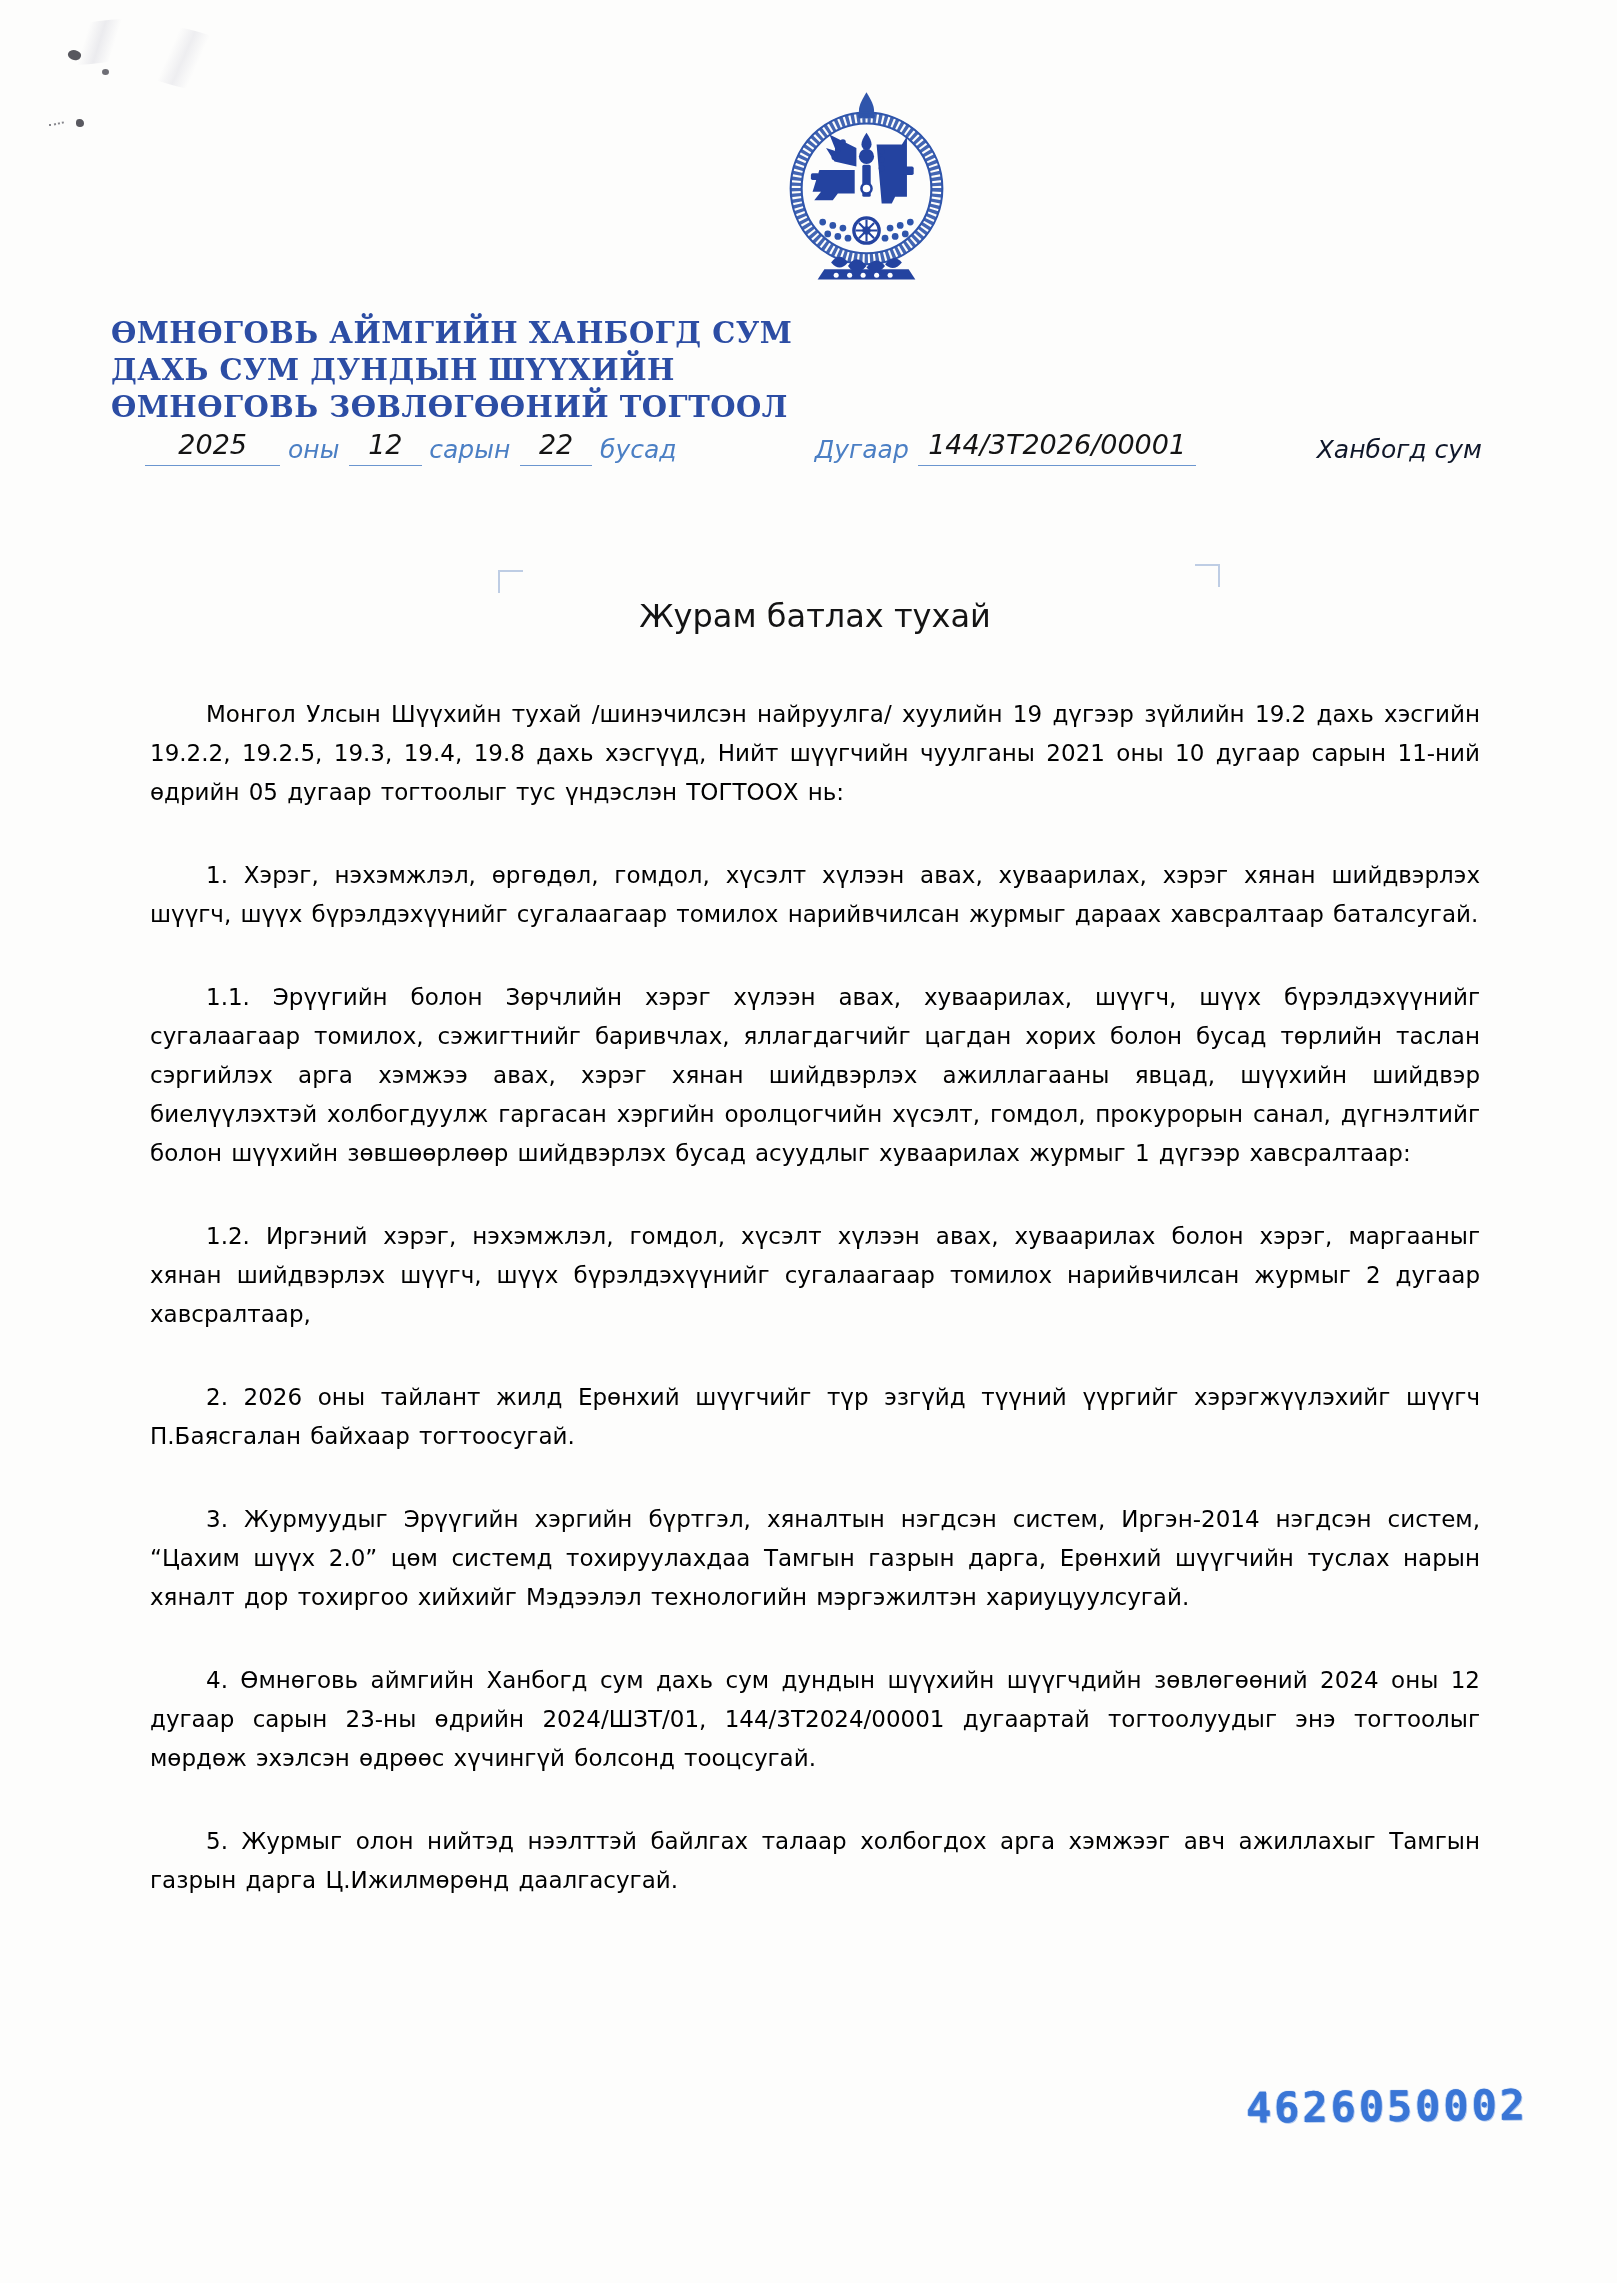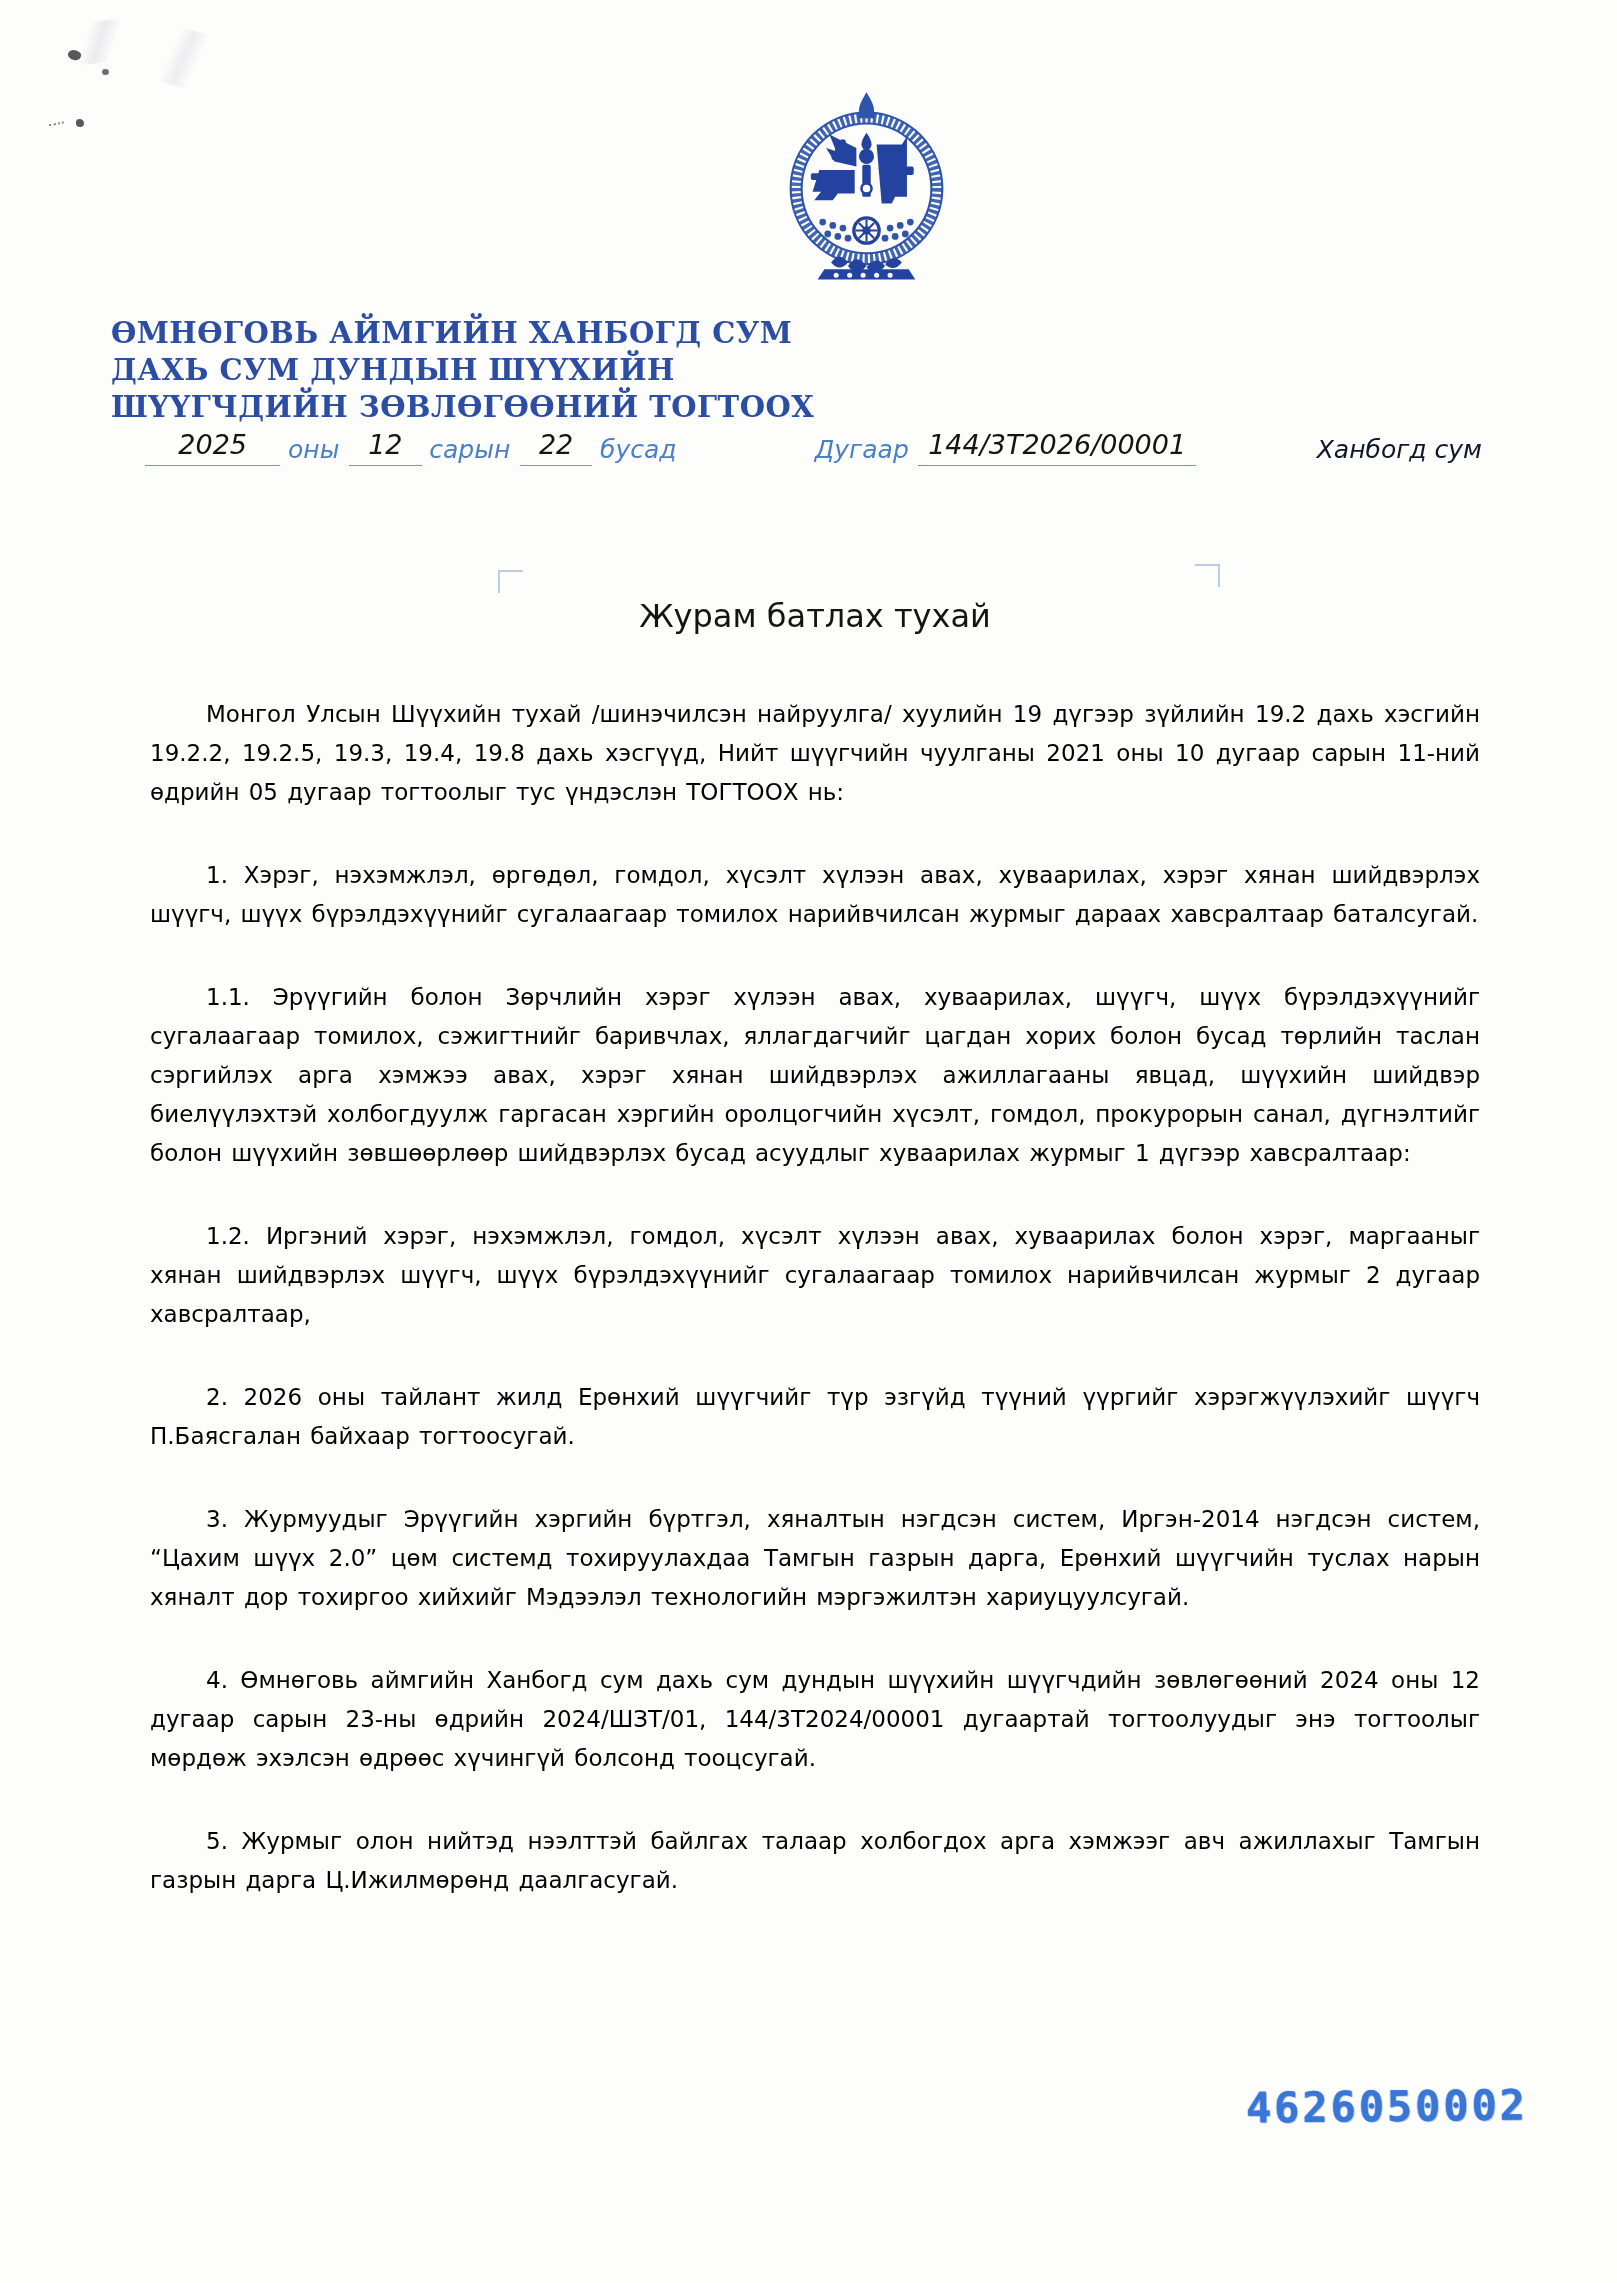--- a/index.html
+++ b/index.html
@@ -172,21 +172,21 @@
         <circle cx="96" cy="221" r="3" fill="#fff"></circle>
           <circle cx="112" cy="221" r="3" fill="#fff"></circle>
         <circle cx="128" cy="221" r="3" fill="#fff"></circle>
       </g>
     </svg>
   </div>
 
   <div class="org-title">
     <div>ӨМНӨГОВЬ АЙМГИЙН ХАНБОГД СУМ</div>
     <div>ДАХЬ СУМ ДУНДЫН ШҮҮХИЙН</div>
-    <div>ШҮҮГЧДИЙН ЗӨВЛӨГӨӨНИЙ ТОГТООХ</div>
+    <div>ӨМНӨГОВЬ ЗӨВЛӨГӨӨНИЙ ТОГТООЛ</div>
   </div>
 
   <div class="dateline">
     <div class="date-group">
       <span class="fill fill-year"><span class="fill-value">2025</span></span>
       <span class="lbl">оны</span>
       <span class="fill fill-month"><span class="fill-value">12</span></span>
       <span class="lbl">сарын</span>
       <span class="fill fill-day"><span class="fill-value">22</span></span>
       <span class="lbl">бусад</span>

